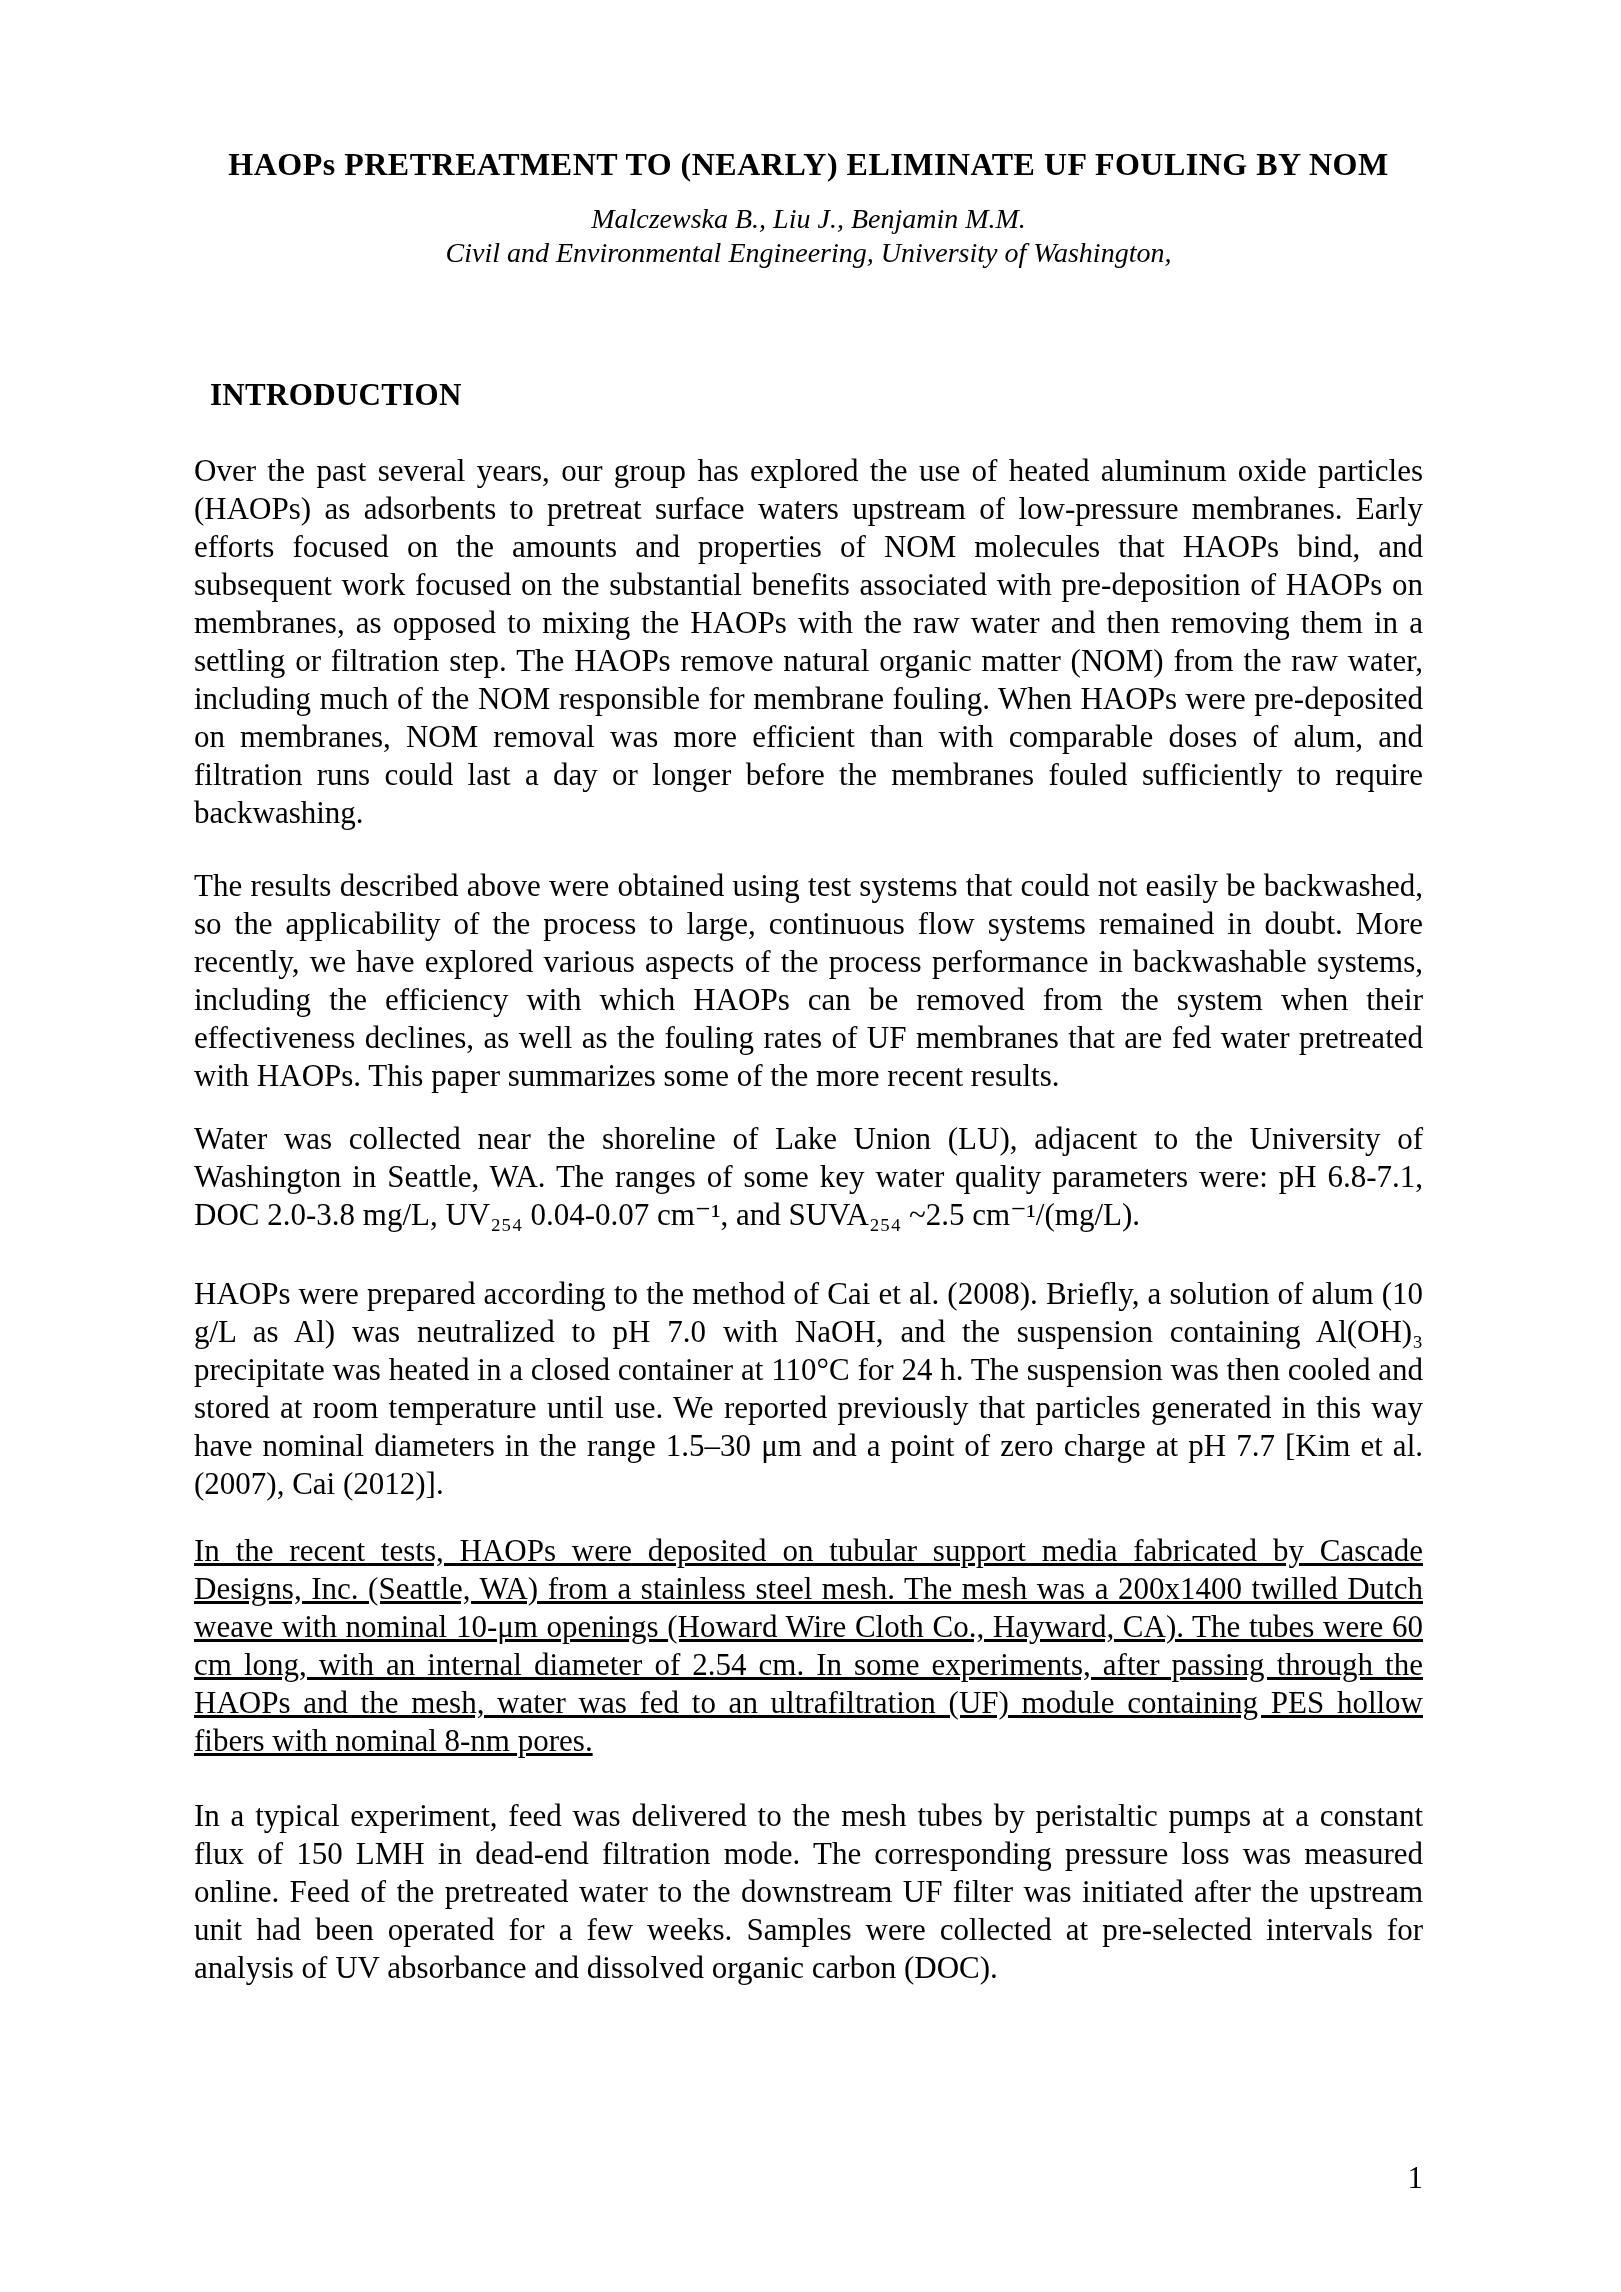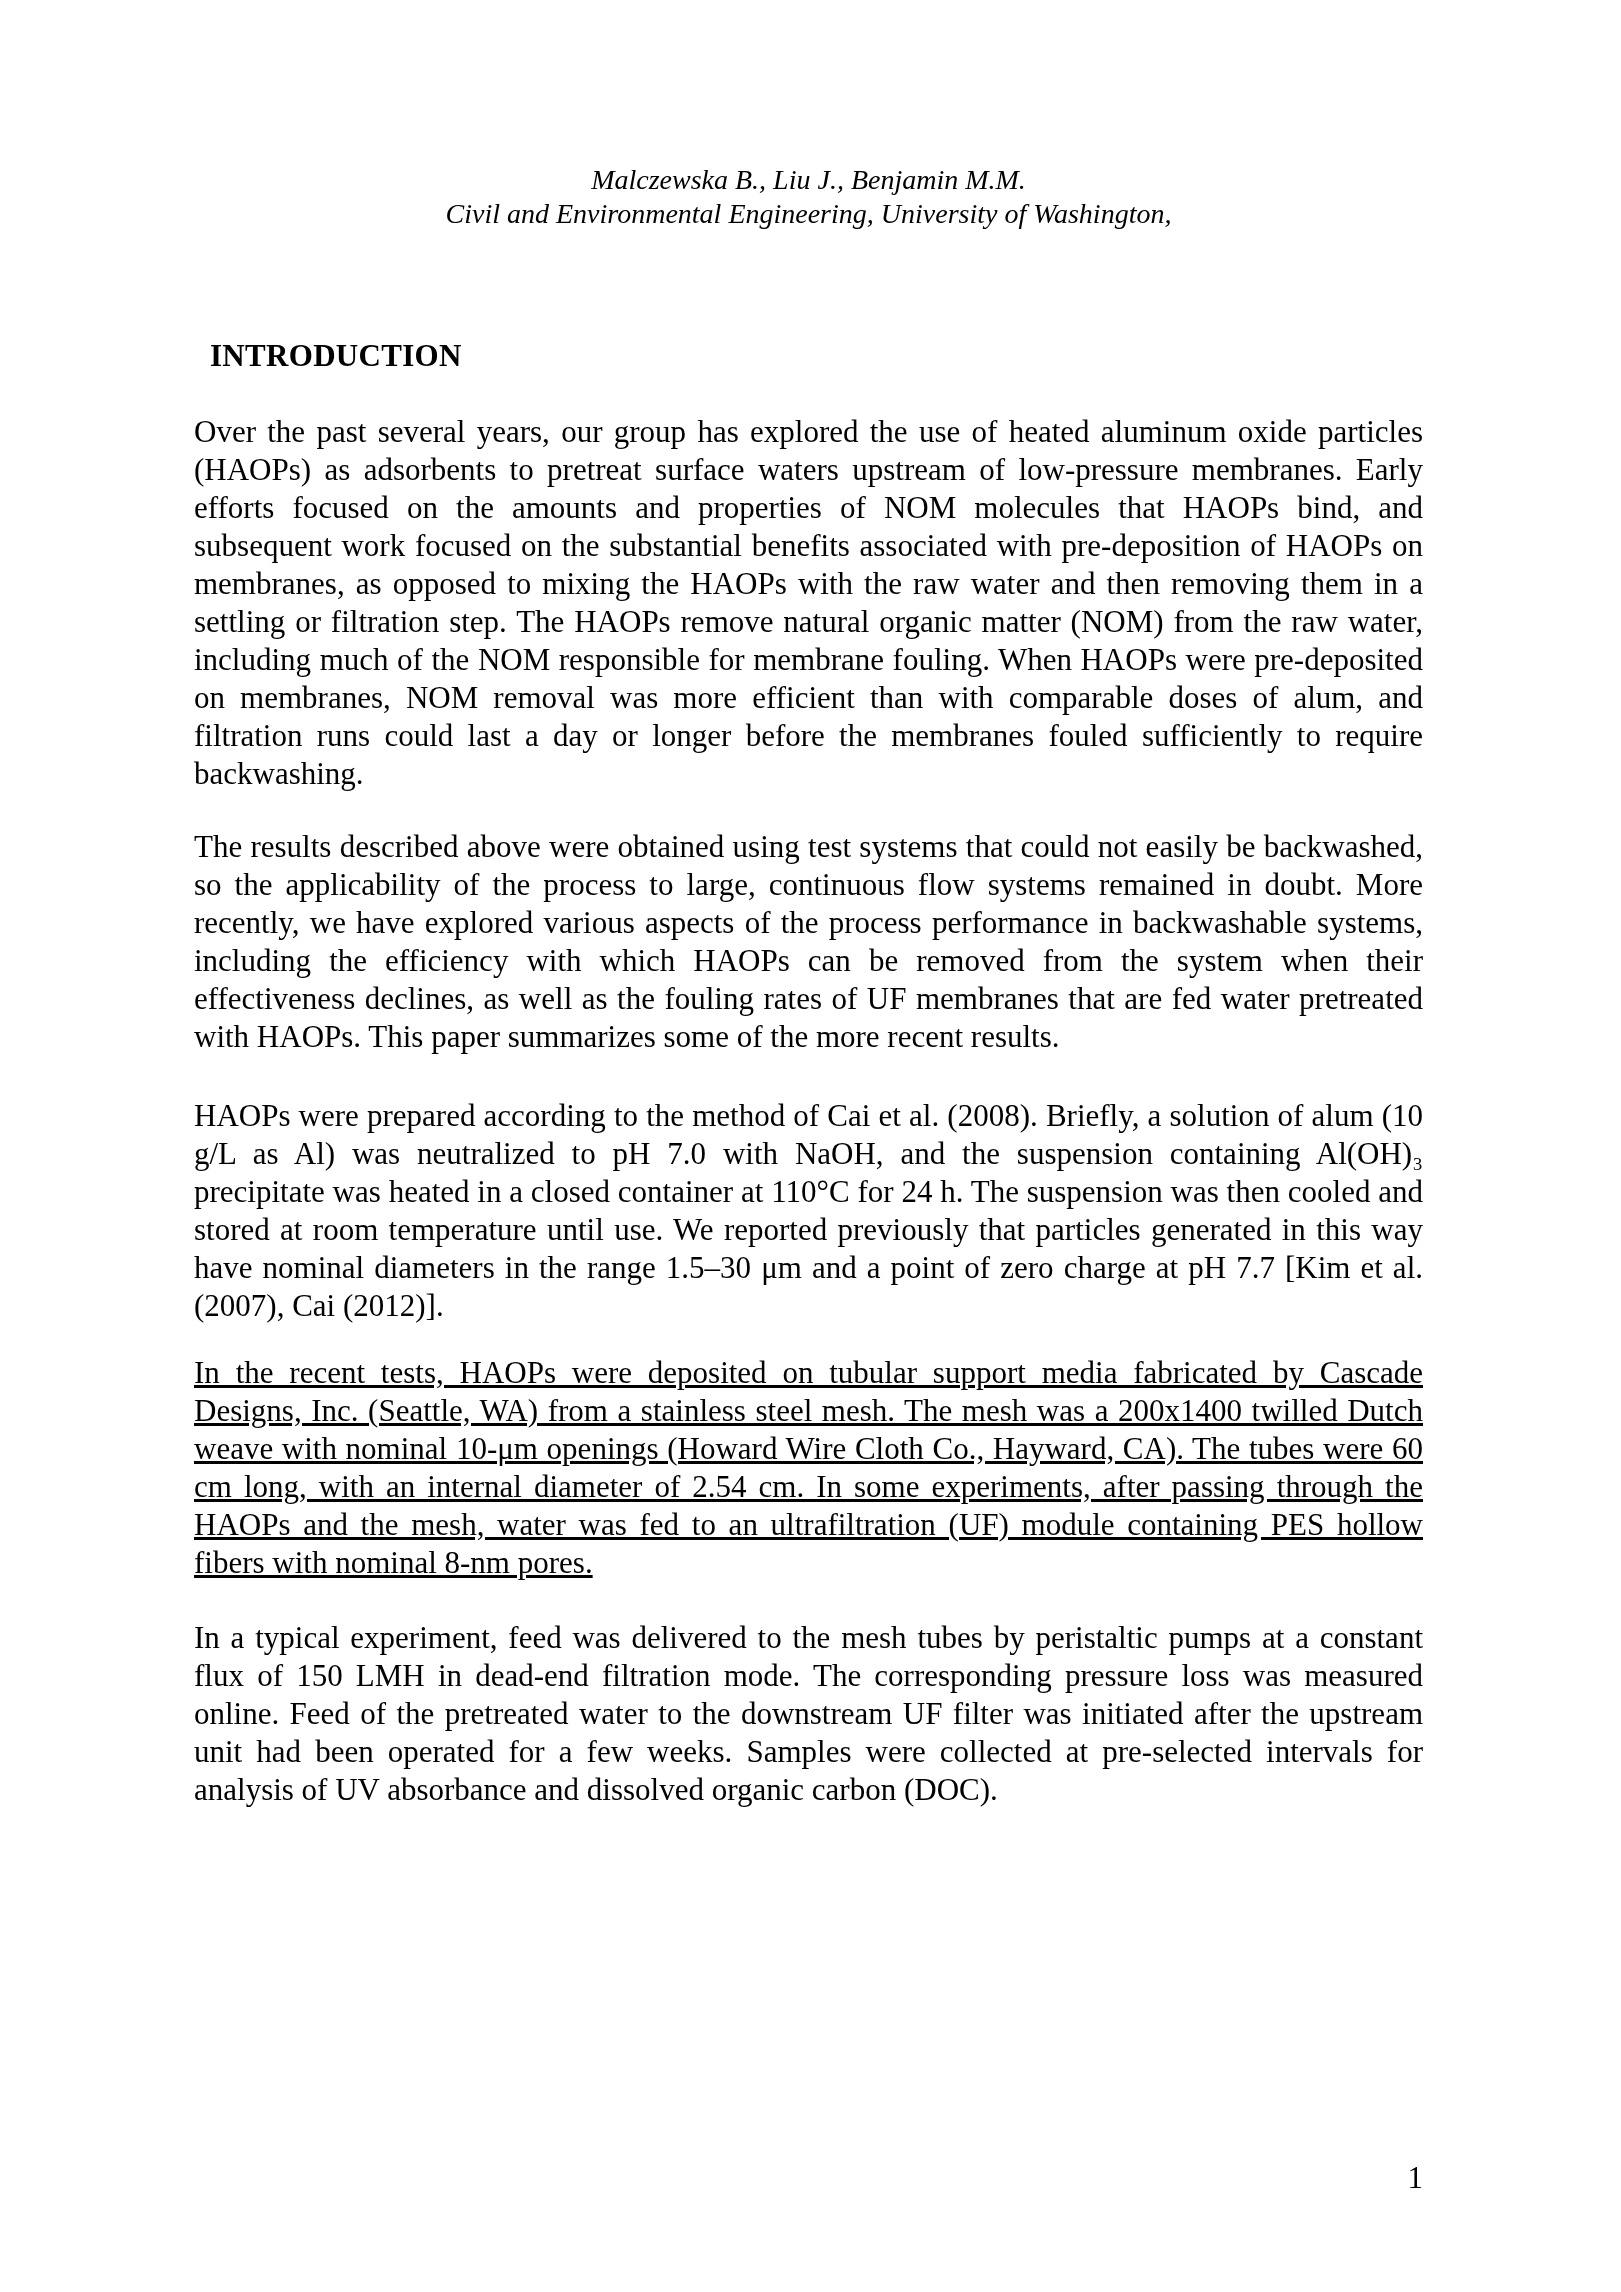--- a/index.html
+++ b/index.html
@@ -66,33 +66,35 @@
     line-height: 37px;
     text-align: right;
   }
 </style>
 </head>
 <body>
 
 <div class="page">
 
   <header>
+    <h1 class="paper-title">HAOPs PRETREATMENT TO (NEARLY) ELIMINATE UF FOULING BY NOM</h1>
     <div class="authors-block">
       <p>Malczewska B., Liu J., Benjamin M.M.</p>
       <p>Civil and Environmental Engineering, University of Washington,</p>
     </div>
   </header>
 
   <section>
     <h2 class="section-heading heading-introduction">INTRODUCTION</h2>
     <p class="body-para para-intro-1">Over the past several years, our group has explored the use of heated aluminum oxide particles (HAOPs) as adsorbents to pretreat surface waters upstream of low-pressure membranes. Early efforts focused on the amounts and properties of NOM molecules that HAOPs bind, and subsequent work focused on the substantial benefits associated with pre-deposition of HAOPs on membranes, as opposed to mixing the HAOPs with the raw water and then removing them in a settling or filtration step. The HAOPs remove natural organic matter (NOM) from the raw water, including much of the NOM responsible for membrane fouling. When HAOPs were pre-deposited on membranes, NOM removal was more efficient than with comparable doses of alum, and filtration runs could last a day or longer before the membranes fouled sufficiently to require backwashing.</p>
     <p class="body-para para-intro-2">The results described above were obtained using test systems that could not easily be backwashed, so the applicability of the process to large, continuous flow systems remained in doubt. More recently, we have explored various aspects of the process performance in backwashable systems, including the efficiency with which HAOPs can be removed from the system when their effectiveness declines, as well as the fouling rates of UF membranes that are fed water pretreated with HAOPs. This paper summarizes some of the more recent results.</p>
   </section>
 
   <section>
+    <p class="body-para para-methods-1">Water was collected near the shoreline of Lake Union (LU), adjacent to the University of Washington in Seattle, WA. The ranges of some key water quality parameters were: pH 6.8-7.1, DOC 2.0-3.8 mg/L, UV₂₅₄ 0.04-0.07 cm⁻¹, and SUVA₂₅₄ ~2.5 cm⁻¹/(mg/L).</p>
     <p class="body-para para-methods-2">HAOPs were prepared according to the method of Cai et al. (2008). Briefly, a solution of alum (10 g/L as Al) was neutralized to pH 7.0 with NaOH, and the suspension containing Al(OH)₃ precipitate was heated in a closed container at 110°C for 24 h. The suspension was then cooled and stored at room temperature until use. We reported previously that particles generated in this way have nominal diameters in the range 1.5–30 μm and a point of zero charge at pH 7.7 [Kim et al. (2007), Cai (2012)].</p>
     <p class="body-para para-methods-3">In the recent tests, HAOPs were deposited on tubular support media fabricated by Cascade Designs, Inc. (Seattle, WA) from a stainless steel mesh. The mesh was a 200x1400 twilled Dutch weave with nominal 10-μm openings (Howard Wire Cloth Co., Hayward, CA). The tubes were 60 cm long, with an internal diameter of 2.54 cm. In some experiments, after passing through the HAOPs and the mesh, water was fed to an ultrafiltration (UF) module containing PES hollow fibers with nominal 8-nm pores.</p>
     <p class="body-para para-methods-4">In a typical experiment, feed was delivered to the mesh tubes by peristaltic pumps at a constant flux of 150 LMH in dead-end filtration mode. The corresponding pressure loss was measured online. Feed of the pretreated water to the downstream UF filter was initiated after the upstream unit had been operated for a few weeks. Samples were collected at pre-selected intervals for analysis of UV absorbance and dissolved organic carbon (DOC).</p>
   </section>
 
   <div class="page-number">1</div>
 
 </div>
 
 

